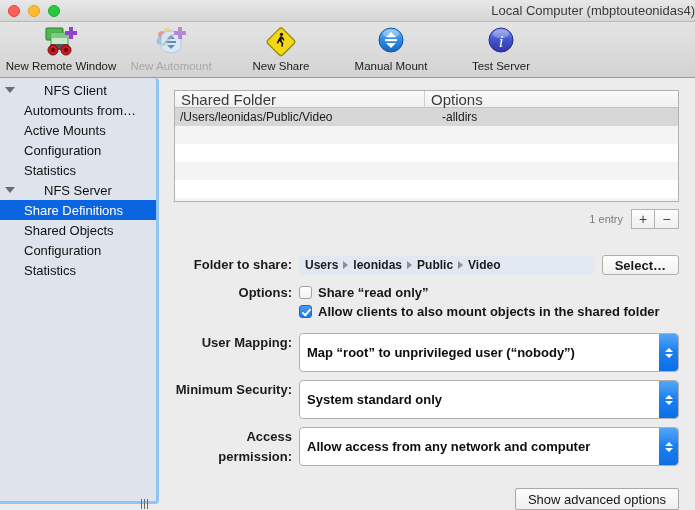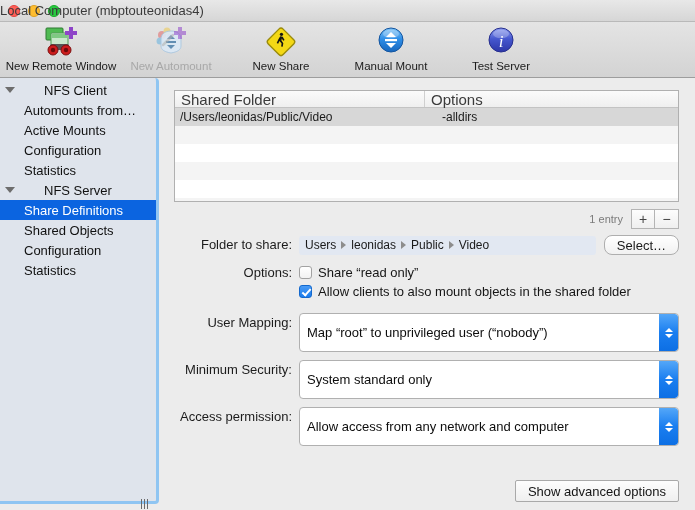--- a/index.html
+++ b/index.html
@@ -25,21 +25,21 @@
     border-bottom: 1px solid #b9b9b9;
     flex: 0 0 auto;
   }
   #traffic { position: absolute; left: 8px; top: 5px; display: flex; gap: 8px; }
   .light { width: 12px; height: 12px; border-radius: 50%; }
   .light.close { background: #ff5f57; border: 1px solid #e0443e; }
   .light.min   { background: #ffbd2e; border: 1px solid #dea123; }
   .light.max   { background: #28c940; border: 1px solid #1aab29; }
   #win-title {
     position: absolute; left: 0; right: 0; top: 3px;
-    text-align: left;
+    text-align: right;
     font-size: 13px; color: #3a3a3a;
   }
 
   
   #toolbar {
     height: 56px;
     background: linear-gradient(to bottom, #e4e4e4 0%, #d3d3d3 100%);
     border-bottom: 1px solid #9d9d9d;
     display: flex; align-items: flex-start;
     padding: 3px 0 0 6px;
@@ -133,21 +133,21 @@
   .pm-btn {
     width: 24px; height: 20px;
     background: linear-gradient(to bottom, #fdfdfd, #efefef);
     border: 1px solid #b4b4b4;
     display: flex; align-items: center; justify-content: center;
     font-size: 14px; color: #444; cursor: default;
   }
   .pm-btn.minus { border-left: none; }
 
   
-  #form { margin-top: 6px; }
+  #form { margin-top: 26px; font-weight: bold; }
   .frow { display: flex; align-items: flex-start; margin-bottom: 8px; }
   .flabel {
     width: 125px; text-align: right; padding-right: 7px;
     font-size: 13px; color: #1c1c1c; line-height: 20px; flex: 0 0 125px;
   }
   .fctl { flex: 1 1 auto; min-width: 0; }
 
   
   .path-ctl {
     height: 19px;
@@ -164,21 +164,21 @@
     border-top: 4px solid transparent;
     border-bottom: 4px solid transparent;
     border-left: 5px solid #8d8d8d;
   }
   .path-row { display: flex; align-items: center; gap: 0; }
   .select-btn {
     margin-left: 8px;
     flex: 0 0 auto;
     height: 20px; padding: 0 12px;
     background: linear-gradient(to bottom, #ffffff, #f1f1f1);
-    border: 1px solid #aeaeae; border-radius: 8px;
+    border: 1px solid #aeaeae; border-radius: 3px;
     font-size: 13px; color: #1a1a1a;
     display: flex; align-items: center; justify-content: center;
     cursor: default;
   }
 
   
   .cbrow { display: flex; align-items: center; height: 19px; }
   .cb {
     width: 13px; height: 13px; border-radius: 3px;
     border: 1px solid #a2a2a2;
@@ -221,21 +221,21 @@
     display: flex; flex-direction: column;
     align-items: center; justify-content: center;
     gap: 2px;
   }
   .chev { width: 0; height: 0; border-left: 4px solid transparent; border-right: 4px solid transparent; }
   .chev.up   { border-bottom: 4px solid #fff; }
   .chev.down { border-top: 4px solid #fff; }
 
   
   #adv-wrap {
-    position: absolute; right: 16px; bottom: 8px;
+    position: absolute; right: 16px; bottom: 0;
   }
   #adv-btn {
     height: 22px; padding: 0 12px;
     background: linear-gradient(to bottom, #fdfdfd, #efefef);
     border: 1px solid #a9a9a9; border-radius: 2px;
     font-size: 13px; color: #141414;
     display: flex; align-items: center; justify-content: center;
     cursor: default;
   }
 

